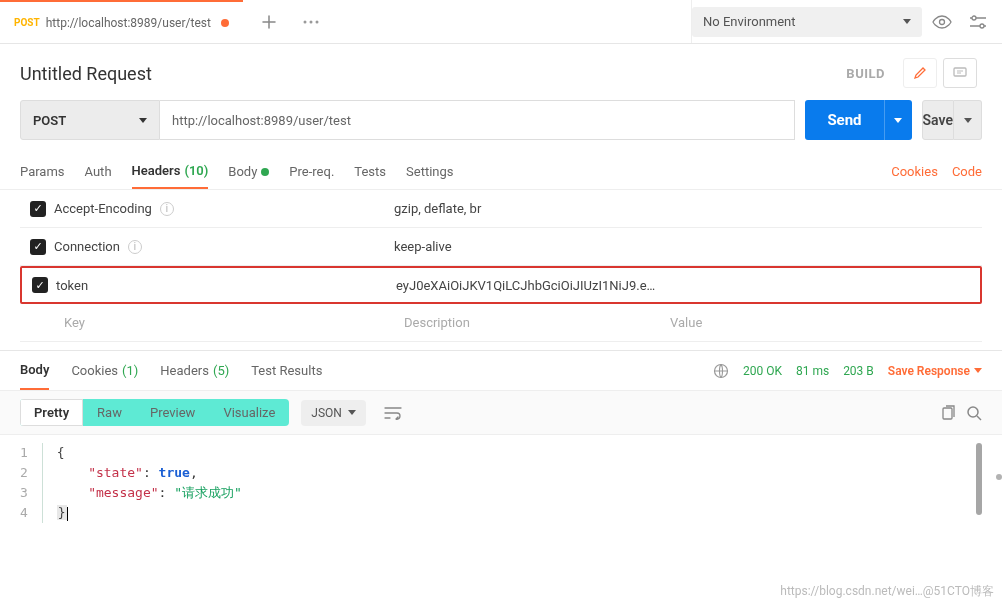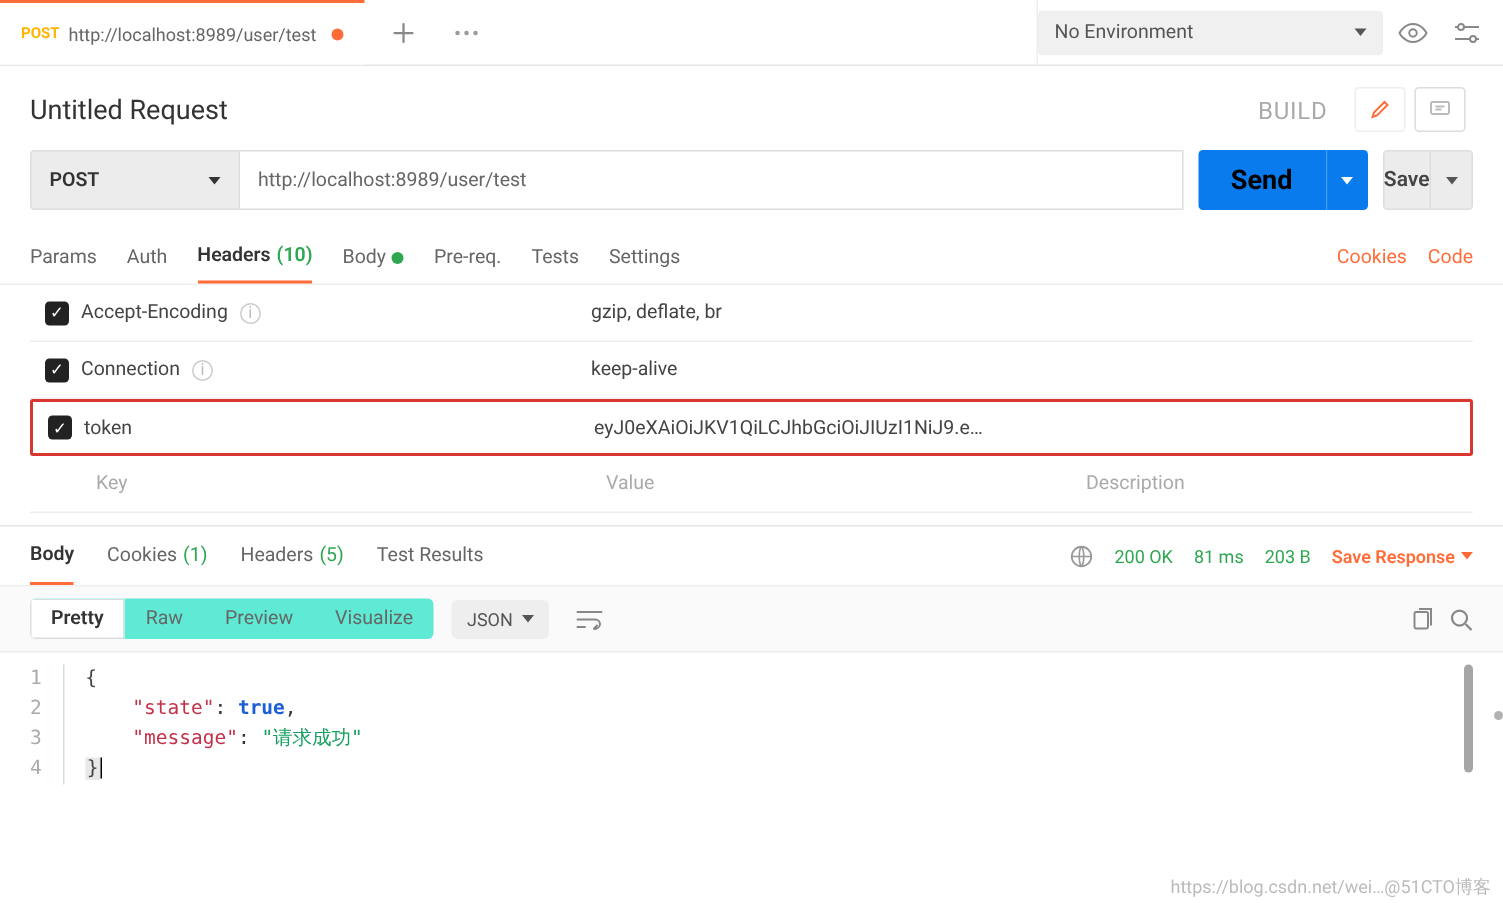--- a/index.html
+++ b/index.html
@@ -11,28 +11,28 @@
   .tab .method-pill { color: #ffb400; font-weight: 700; font-size: 10px; }
   .tab .tab-title { color: #666; font-size: 12px; white-space: nowrap; overflow: hidden; text-overflow: ellipsis; max-width: 180px; }
   .dirty-dot { width: 8px; height: 8px; background: #ff6c37; border-radius: 50%; margin-left: 4px; }
   .tab-actions { display: flex; align-items: center; gap: 10px; padding: 0 10px; color: #999; }
   .icon-btn { width: 32px; height: 32px; display: flex; align-items: center; justify-content: center; color: #777; cursor: pointer; border-radius: 3px; }
   .env-area { display: flex; align-items: center; padding: 0 8px 0 0; gap: 4px; border-left: 1px solid #eee; justify-content: center; }
   .env-select { background: #f0f0f0; border: 1px solid rgba(0,0,0,0); padding: 0 10px; height: 30px; display: flex; align-items: center; min-width: 230px; color: #555; border-radius: 3px; justify-content: space-between; }
 
   .req-header { display: flex; align-items: center; padding: 14px 25px 12px 20px; }
   .req-title { font-size: 18px; color: #333; flex: 1; }
-  .build-label { font-size: 16px; color: #aaa; font-weight: 400; margin-right: 12px; letter-spacing: .5px; }
+  .build-label { font-size: 13px; color: #aaa; font-weight: 700; margin-right: 12px; letter-spacing: .5px; }
   .small-btn { width: 34px; height: 30px; border: 1px solid #ddd; display: flex; align-items: center; justify-content: center; margin-left: 6px; border-radius: 3px; color: #999; background: #fff; }
   .small-btn.accent { color: #ff6c37; border-color: #eee; }
 
   .url-row { display: flex; padding: 0 20px 14px 20px; gap: 0; }
   .method-select { background: #ececec; border: 1px solid #ddd; width: 140px; height: 40px; display: flex; align-items: center; padding: 0 12px; font-weight: 600; color: #333; justify-content: space-between; border-radius: 3px 0 0 3px; }
   .url-input { flex: 1; height: 40px; border: 1px solid #ddd; border-left: none; padding: 0 12px; color: #666; display: flex; align-items: center; }
-  .send-btn { background: #097bed; color: #000000; height: 40px; padding: 0 22px; font-weight: 700; display: flex; align-items: center; margin-left: 10px; border-radius: 3px 0 0 3px; font-size: 18px; }
+  .send-btn { background: #097bed; color: #ffffff; height: 40px; padding: 0 22px; font-weight: 700; display: flex; align-items: center; margin-left: 10px; border-radius: 3px 0 0 3px; font-size: 15px; }
   .send-caret { background: #097bed; color: #fff; height: 40px; width: 28px; display: flex; align-items: center; justify-content: center; border-left: 1px solid rgba(255,255,255,.25); border-radius: 0 3px 3px 0; }
   .save-btn { background: #ececec; color: #444; height: 40px; padding: 0 0; font-weight: 600; display: flex; align-items: center; margin-left: 10px; border-radius: 3px 0 0 3px; border: 1px solid #ddd; font-size: 14px; }
   .save-caret { background: #ececec; height: 40px; width: 28px; display: flex; align-items: center; justify-content: center; border: 1px solid #ddd; border-left: none; border-radius: 0 3px 3px 0; color: #555; }
 
   .req-tabs { display: flex; align-items: center; padding: 0 20px; height: 36px; border-bottom: 1px solid #eee; gap: 20px; font-size: 13px; color: #666; }
   .req-tabs .rtab { display: flex; align-items: center; gap: 4px; height: 100%; cursor: pointer; }
   .req-tabs .rtab.active { color: #333; border-bottom: 2px solid #ff6c37; font-weight: 600; }
   .count { color: #2fa751; }
   .body-dot { width: 8px; height: 8px; background: #2fa751; border-radius: 50%; display: inline-block; }
   .req-tabs .right-links { margin-left: auto; display: flex; gap: 14px; }
@@ -208,22 +208,22 @@
     <div class="chk">✓</div>
     <div class="hcell key">
       <span>token</span>
     </div>
     <div class="hcell val">eyJ0eXAiOiJKV1QiLCJhbGciOiJIUzI1NiJ9.e…</div>
     <div class="hcell desc"></div>
   </div>
   <div class="hrow placeholder">
     <div style="width:36px"></div>
     <div class="hcell key">Key</div>
+    <div class="hcell desc">Description</div>
     <div class="hcell val">Value</div>
-    <div class="hcell desc">Description</div>
   </div>
 </div>
 
 <div class="resp-tabs">
   <div class="rtab active">Body</div>
   <div class="rtab">
     <span>Cookies</span>
     <span class="count">(1)</span>
   </div>
   <div class="rtab">

